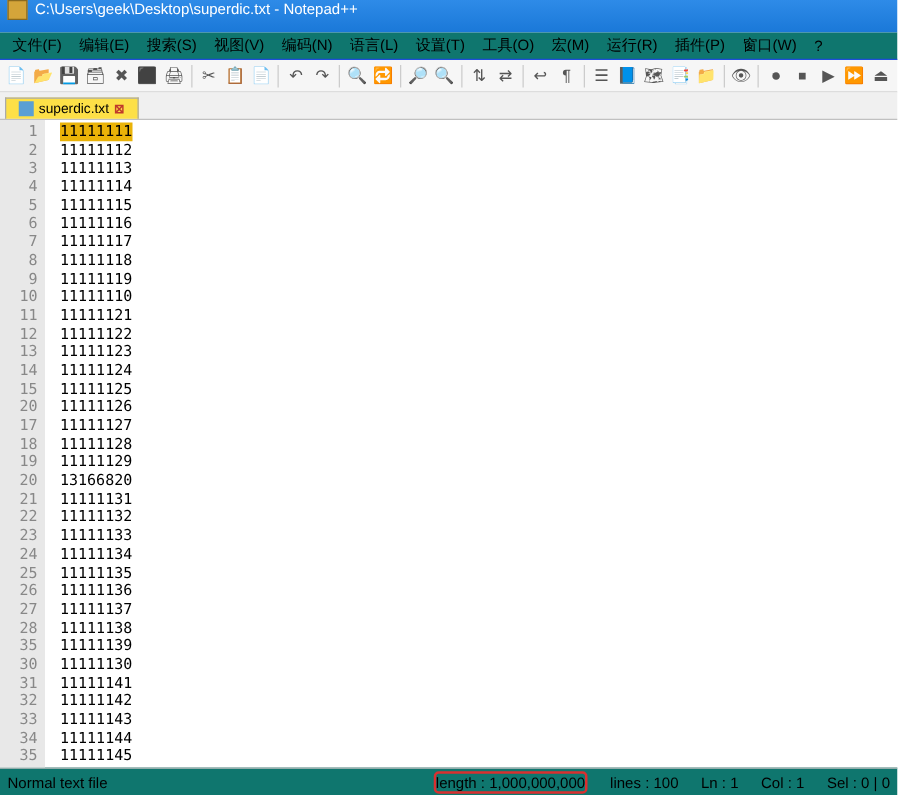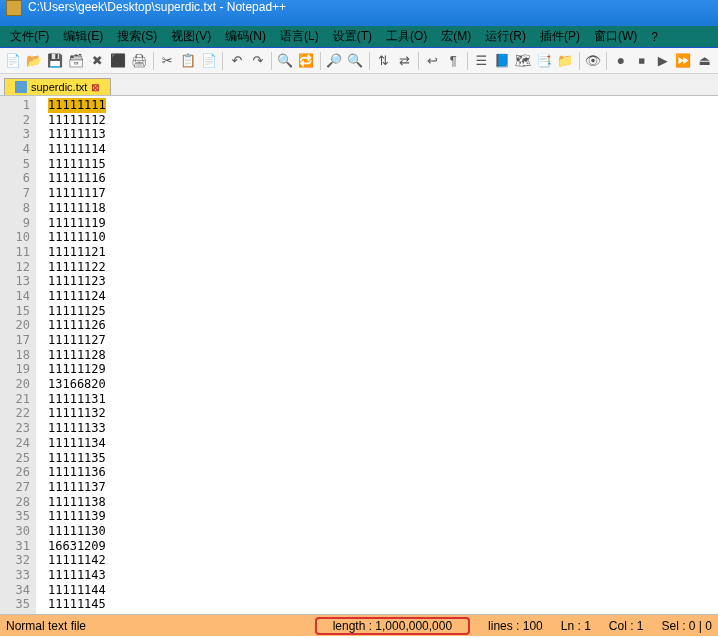--- a/index.html
+++ b/index.html
@@ -21,23 +21,23 @@
 .tab .tab-icon { width: 12px; height: 12px; background: #5a9fd4; }
 .tab .close { color: #c0392b; font-weight: bold; cursor: pointer; font-size: 10px; }
 
 .editor { display: flex; height: 518px; background: #fff; font-family: Consolas, monospace; font-size: 12px; }
 .gutter { background: #e8e8e8; color: #888; text-align: right; padding: 2px 6px 2px 4px; user-select: none; width: 36px; flex-shrink: 0; }
 .gutter div { height: 14.7px; line-height: 14.7px; }
 .content { padding: 2px 0 2px 12px; }
 .content .line { height: 14.7px; line-height: 14.7px; color: #000; }
 .content .line.first { background: #eab308; }
 
-.statusbar { border-top: 1px solid #c0c0c0; background: #fdba74; height: 22px; display: flex; align-items: center; font-size: 12px; padding: 0 6px; gap: 18px; }
+.statusbar { border-top: 1px solid #c0c0c0; background: #0f766e; height: 22px; display: flex; align-items: center; font-size: 12px; padding: 0 6px; gap: 18px; }
 .statusbar .spacer { flex: 1; }
-.statusbar .length-box { border: 2px solid #d93030; border-radius: 4px; padding: 0 16px; color: #000; }
+.statusbar .length-box { border: 2px solid #d93030; border-radius: 4px; padding: 0 0; color: #000; }
 </style>
 </head>
 <body>
 
 <div class="titlebar">
   <div class="icon"></div>
   <div class="title">C:\Users\geek\Desktop\superdic.txt - Notepad++</div>
 </div>
 
 <div class="menubar" id="menubar">
@@ -169,21 +169,21 @@
       <div class="line">11111131</div>
       <div class="line">11111132</div>
       <div class="line">11111133</div>
       <div class="line">11111134</div>
       <div class="line">11111135</div>
       <div class="line">11111136</div>
       <div class="line">11111137</div>
       <div class="line">11111138</div>
       <div class="line">11111139</div>
       <div class="line">11111130</div>
-      <div class="line">16631209</div>
+      <div class="line">11111141</div>
       <div class="line">11111142</div>
       <div class="line">11111143</div>
       <div class="line">11111144</div>
       <div class="line">11111145</div>
     </div>
 </div>
 
 <div class="statusbar">
   <span>Normal text file</span>
   <span class="spacer"></span>

